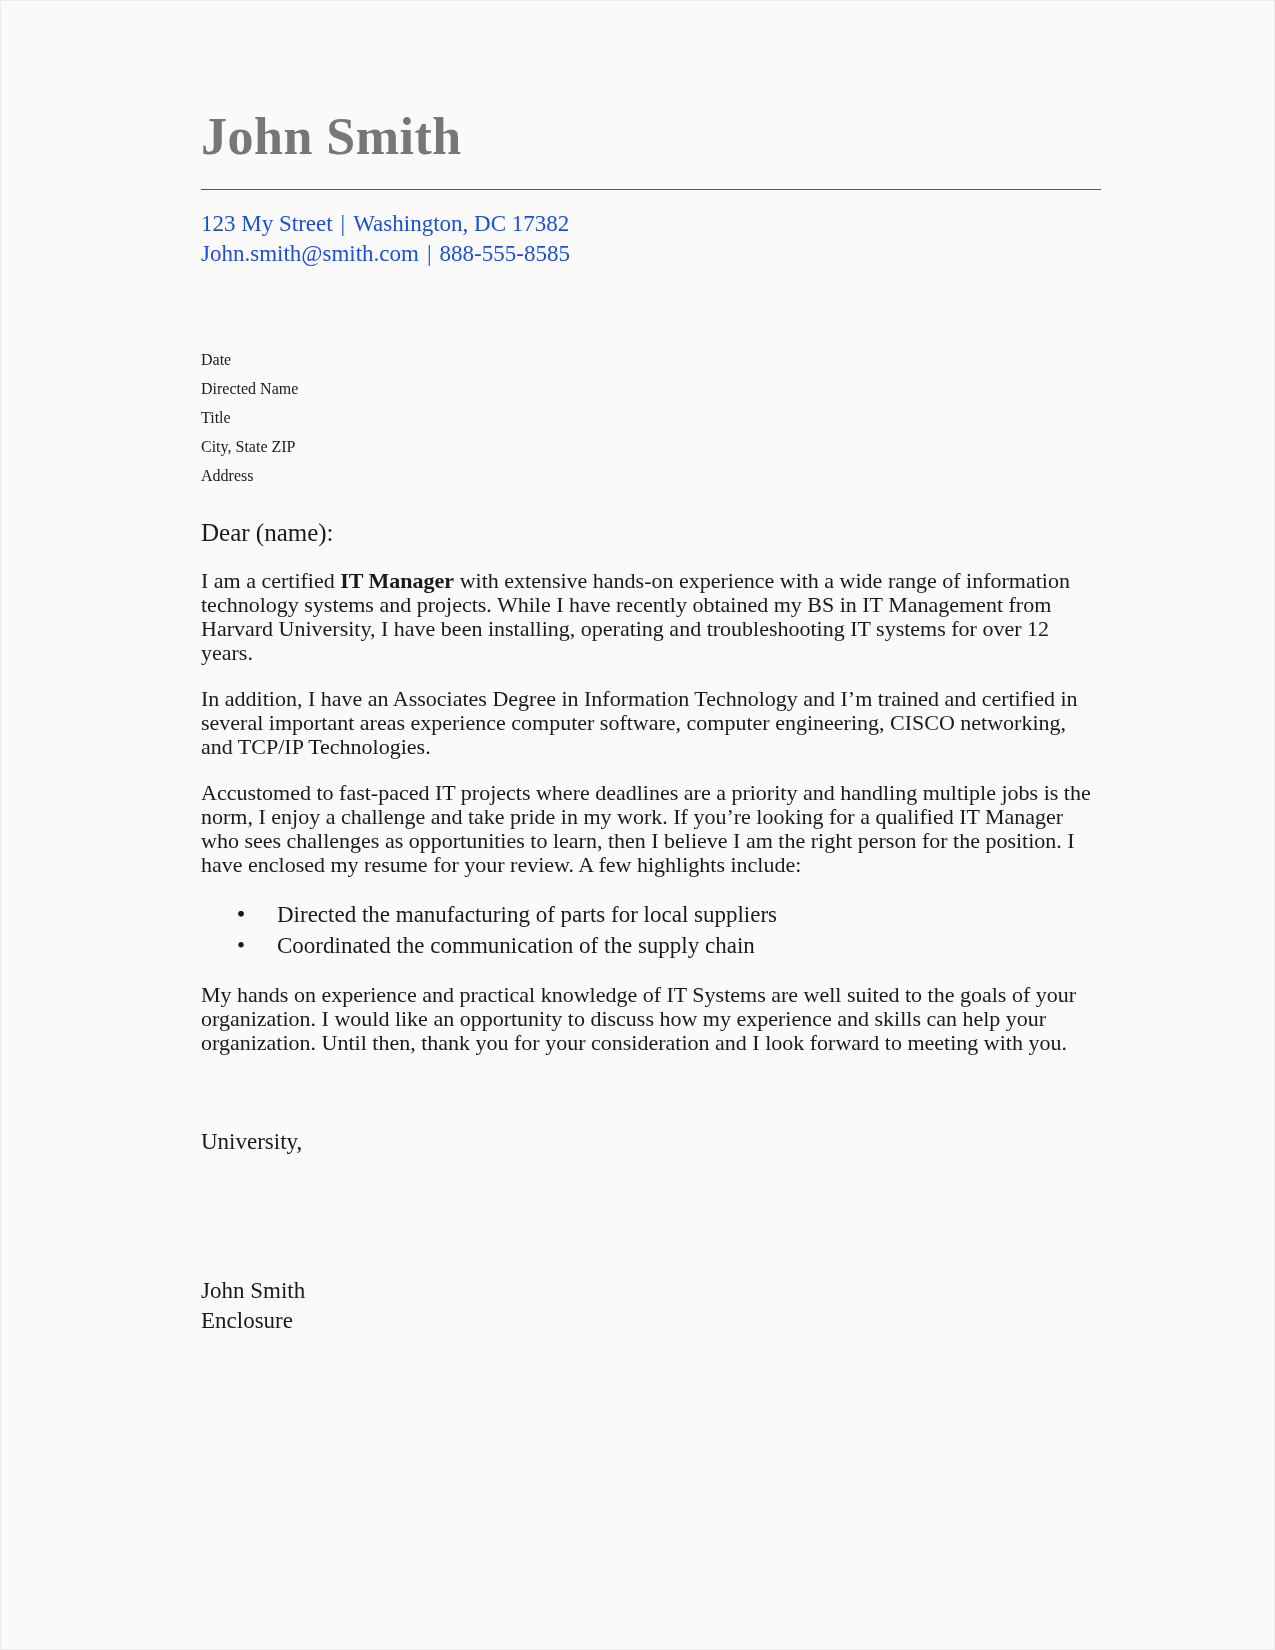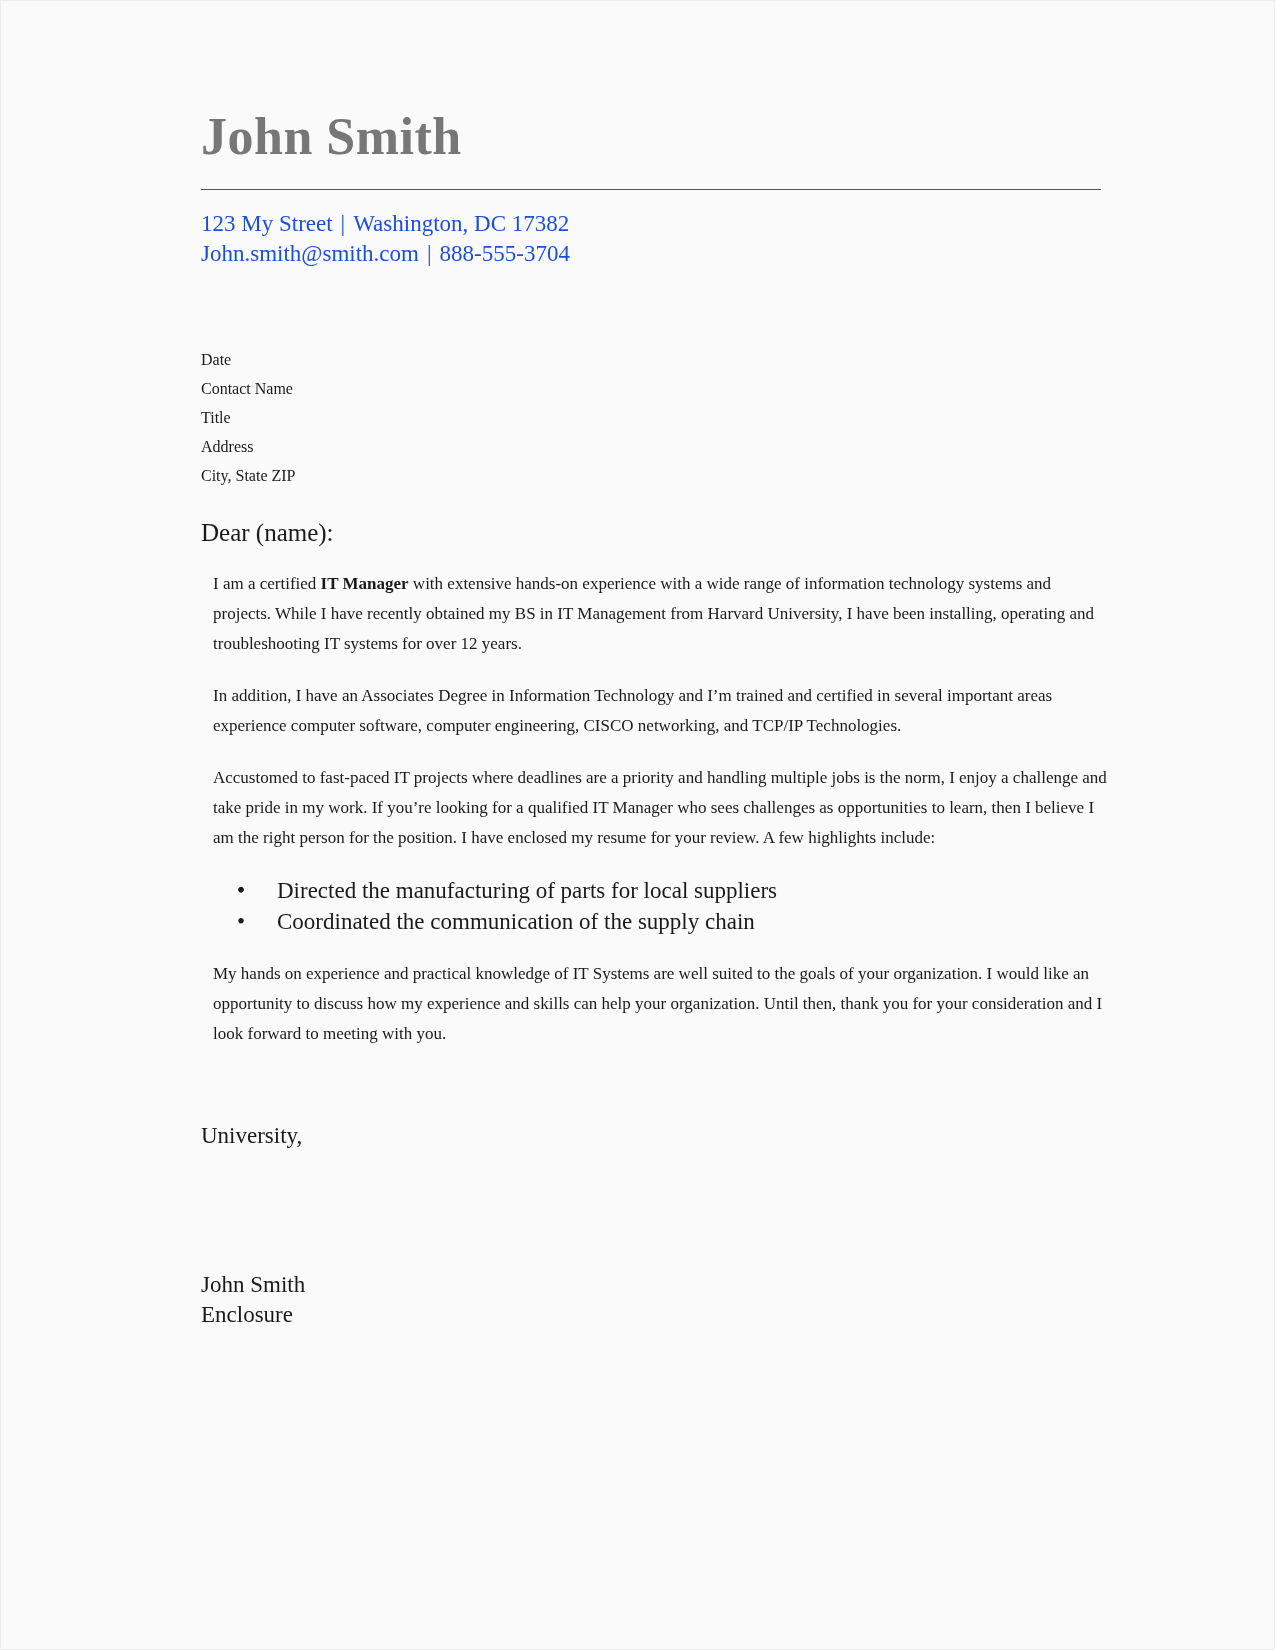--- a/index.html
+++ b/index.html
@@ -53,23 +53,23 @@
       margin-top: 76px;
       font-size: 16px;
       line-height: 29px;
     }
     .salutation {
       margin-top: 28px;
       font-size: 25px;
       line-height: 29px;
     }
     p.para {
-      margin: 22px 0 0 12px;
-      font-size: 17px;
-      line-height: 30px;
+      margin: 22px 0 0 0;
+      font-size: 22px;
+      line-height: 24px;
       width: 900px;
     }
     p.para b { font-weight: bold; }
     ul.highlights {
       margin: 22px 0 0 0;
       padding: 0;
       list-style: none;
       font-size: 23px;
       line-height: 31px;
     }
@@ -100,30 +100,30 @@
   <div class="content">
 
     <h1 class="name">John Smith</h1>
     <div class="rule"></div>
 
     <div class="contact">
       <div>
         <span>123 My Street</span><span class="sep">|</span><span>Washington, DC 17382</span>
       </div>
       <div>
-        <span>John.smith@smith.com</span><span class="sep">|</span><span>888-555-3704</span>
+        <span>John.smith@smith.com</span><span class="sep">|</span><span>888-555-8585</span>
       </div>
     </div>
 
     <div class="recipient">
       <div>Date</div>
-      <div>Contact Name</div>
+      <div>Directed Name</div>
       <div>Title</div>
+      <div>City, State ZIP</div>
       <div>Address</div>
-      <div>City, State ZIP</div>
     </div>
 
     <div class="salutation">Dear (name):</div>
 
     <p class="para"><span>I am a certified </span><b>IT Manager</b><span> with extensive hands-on experience with a wide range of information technology systems and projects. While I have recently obtained my BS in IT Management from Harvard University, I have been installing, operating and troubleshooting IT systems for over 12 years.</span></p>
 
     <p class="para">In addition, I have an Associates Degree in Information Technology and I’m trained and certified in several important areas experience computer software, computer engineering, CISCO networking, and TCP/IP Technologies.</p>
 
     <p class="para">Accustomed to fast-paced IT projects where deadlines are a priority and handling multiple jobs is the norm, I enjoy a challenge and take pride in my work.  If you’re looking for a qualified IT Manager who sees challenges as opportunities to learn, then I believe I am the right person for the position.  I have enclosed my resume for your review. A few highlights include:</p>
 

